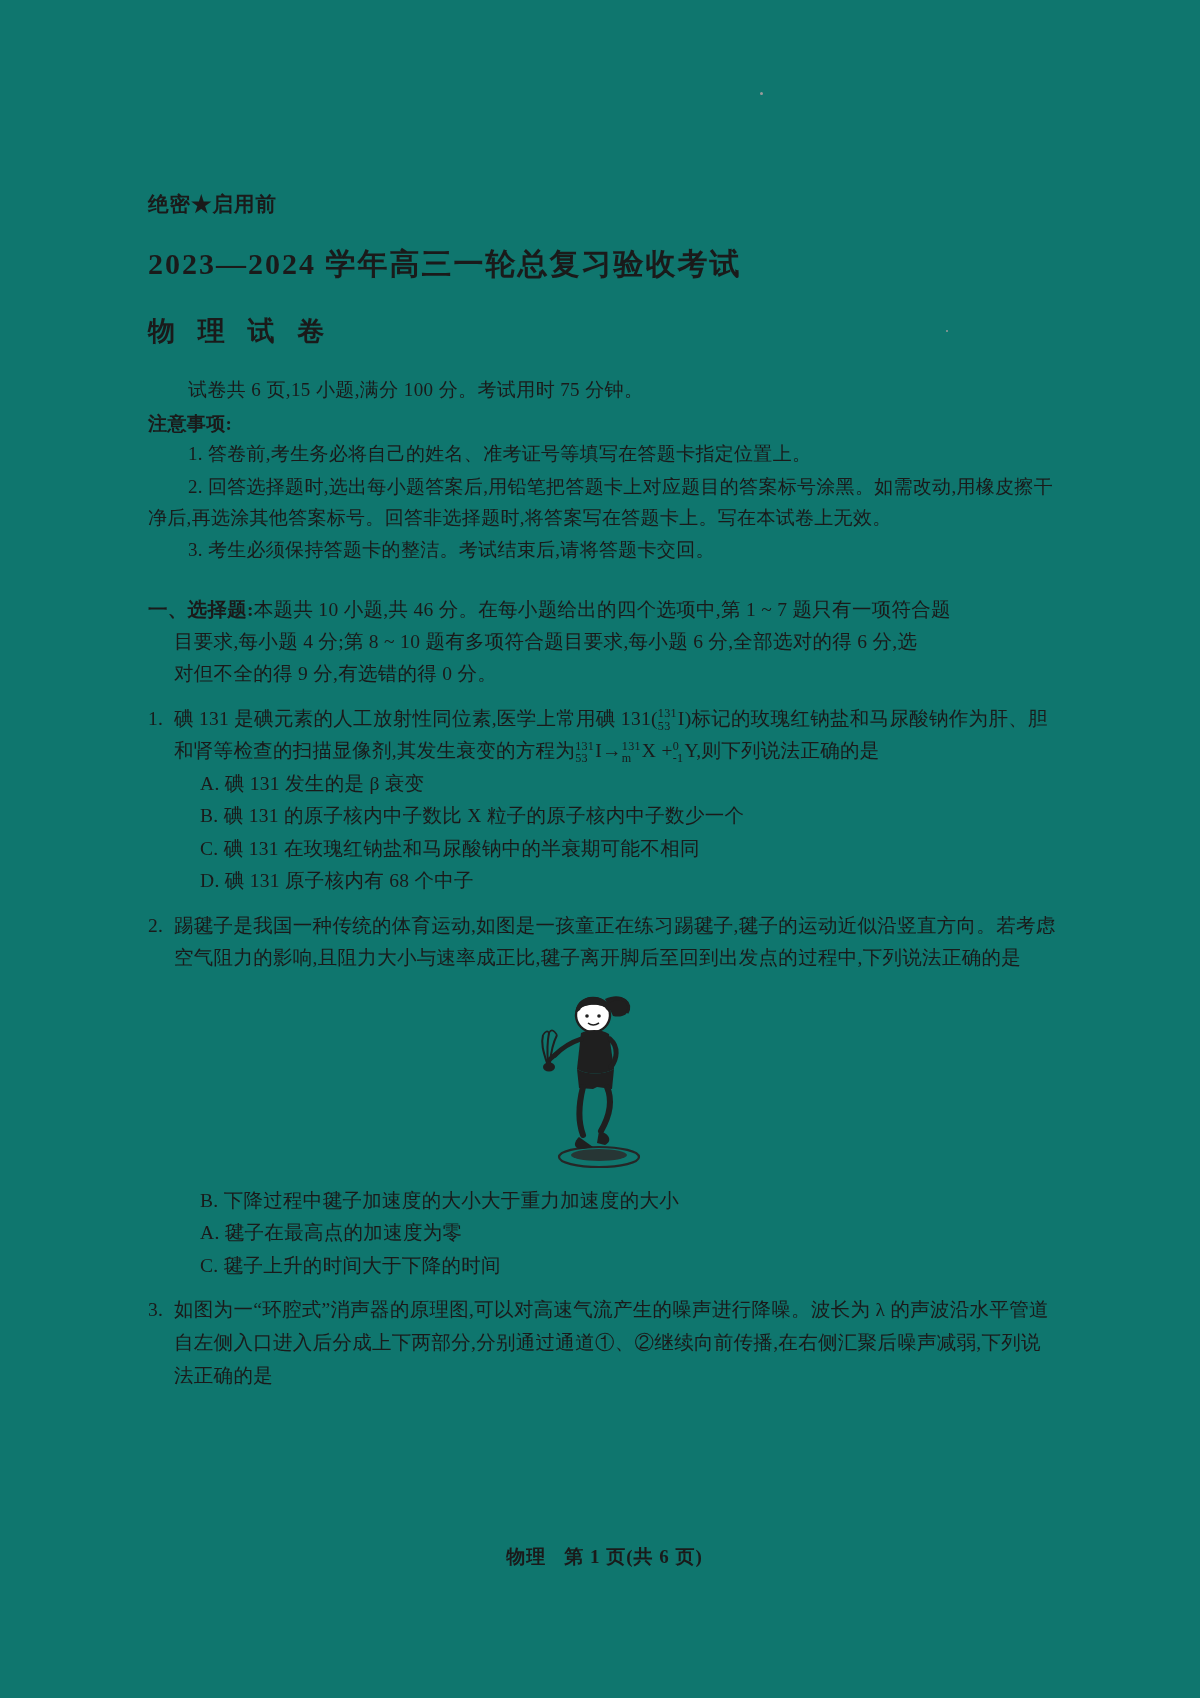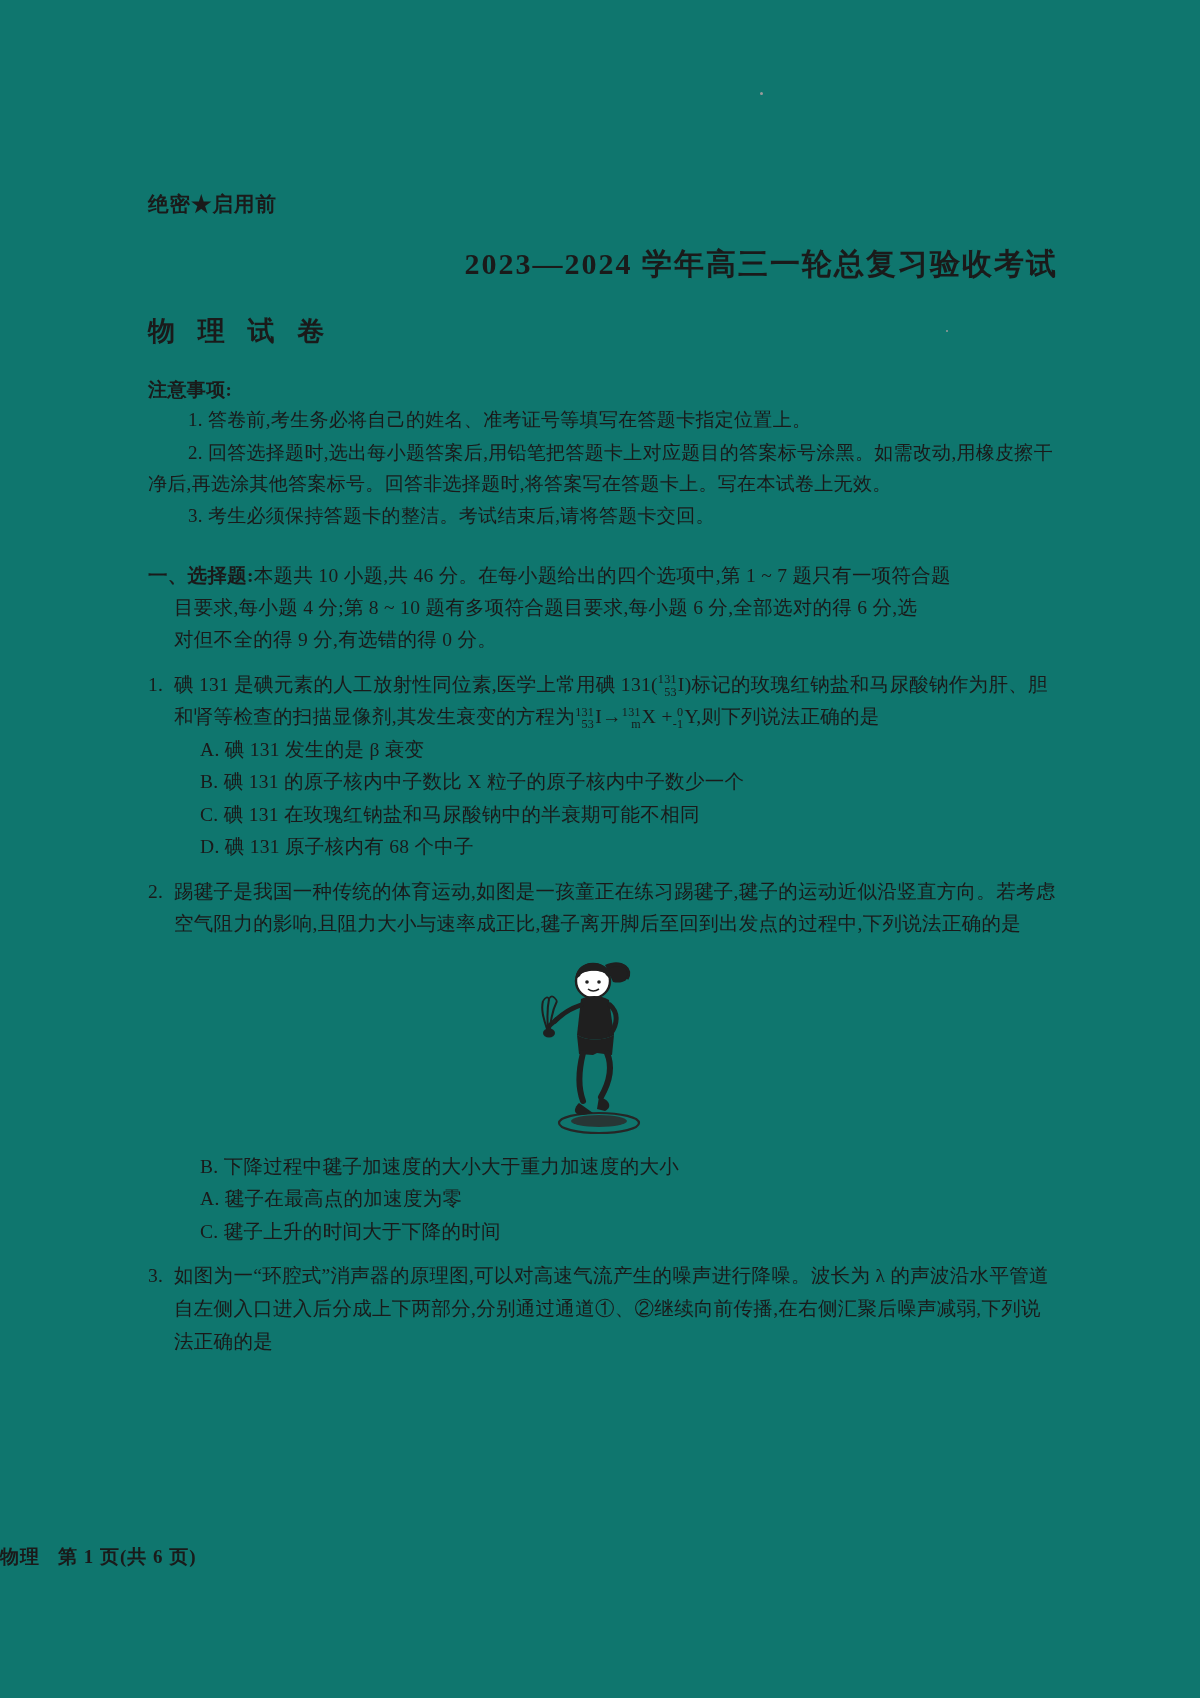--- a/index.html
+++ b/index.html
@@ -28,21 +28,21 @@
     top: 190px;
     width: 910px;
   }
   .secret-line {
     font-size: 20.5px;
     font-weight: 700;
     letter-spacing: 1px;
     margin-bottom: 26px;
   }
   .doc-title {
-    text-align: right;
+    text-align: left;
     font-size: 30px;
     font-weight: 700;
     letter-spacing: 2px;
     margin-top: 18px;
     margin-bottom: 22px;
   }
   .doc-subtitle {
     text-align: left;
     font-size: 27px;
     font-weight: 700;
@@ -98,41 +98,43 @@
     font-size: 19.5px;
     line-height: 1.66;
     padding-left: 52px;
     letter-spacing: 0.3px;
   }
   .frac {
     display: inline-block;
     vertical-align: -0.42em;
     font-size: 0.62em;
     line-height: 1.02;
-    text-align: right;
+    text-align: left;
     margin-right: 1px;
   }
   .frac i { font-style: normal; display: block; }
   .figure-wrap {
     text-align: center;
     margin: 10px 0 6px 0;
   }
   .figure-kid {
     display: inline-block;
     width: 180px;
     height: 190px;
   }
   .footer {
     position: absolute;
     left: 0;
     right: 0;
     bottom: 128px;
+    text-align: center;
     font-size: 19px;
     font-weight: 700;
     letter-spacing: 1px;
+    padding-left: 9px;
   }
   .footer .gap { display: inline-block; width: 18px; }
   .speck {
     position: absolute;
     width: 3px; height: 3px;
     background: #9a9a9a;
     border-radius: 50%;
   }
 </style>
 </head>
@@ -144,20 +146,21 @@
   <div class="speck" style="left:946px; top:330px; width:2px; height:2px;"></div>
 
   <div class="paper-body">
 
     <div class="secret-line">绝密★启用前</div>
 
     <div class="doc-title">2023—2024 学年高三一轮总复习验收考试</div>
 
     <div class="doc-subtitle">物 理 试 卷</div>
 
+    <div class="meta-line">试卷共 6 页,15 小题,满分 100 分。考试用时 75 分钟。</div>
 
     <div class="notice-head">注意事项:</div>
 
     <div class="notice-item">1. 答卷前,考生务必将自己的姓名、准考证号等填写在答题卡指定位置上。</div>
     <div class="notice-item">2. 回答选择题时,选出每小题答案后,用铅笔把答题卡上对应题目的答案标号涂黑。如需改动,用橡皮擦干净后,再选涂其他答案标号。回答非选择题时,将答案写在答题卡上。写在本试卷上无效。</div>
     <div class="notice-item">3. 考生必须保持答题卡的整洁。考试结束后,请将答题卡交回。</div>
 
     <div class="section-head">
       <b>一、选择题:</b><span>本题共 10 小题,共 46 分。在每小题给出的四个选项中,第 1 ~ 7 题只有一项符合题</span>
       <span class="indent2">目要求,每小题 4 分;第 8 ~ 10 题有多项符合题目要求,每小题 6 分,全部选对的得 6 分,选</span>

